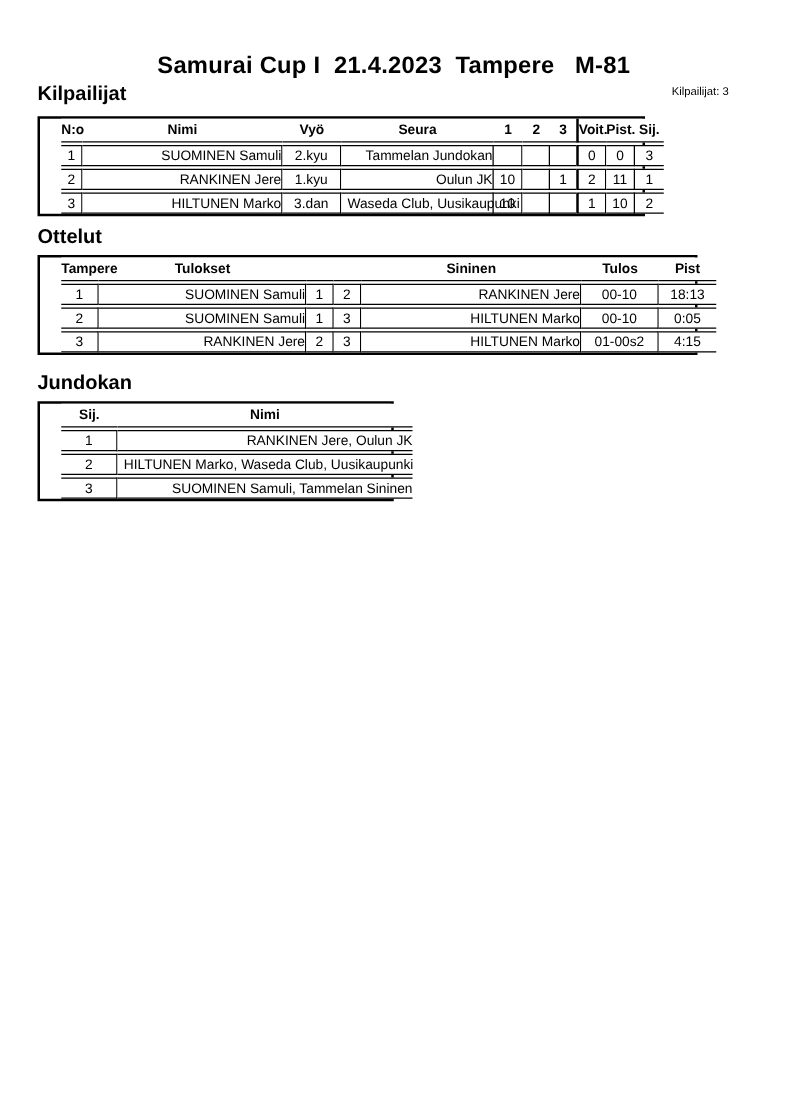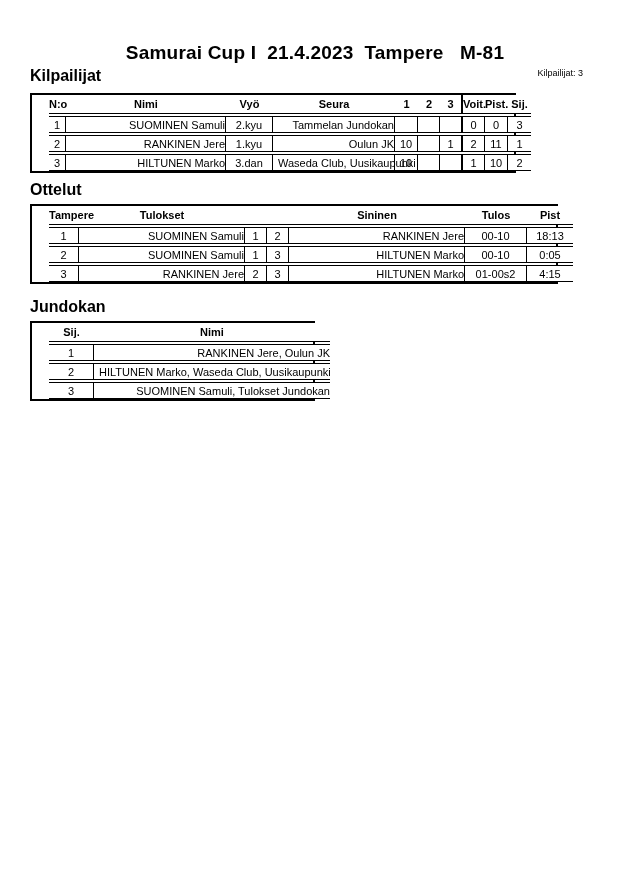--- a/index.html
+++ b/index.html
@@ -213,17 +213,17 @@
       <tr>
         <td>1</td>
         <td class="l">RANKINEN Jere, Oulun JK</td>
       </tr>
       <tr>
         <td>2</td>
         <td class="l">HILTUNEN Marko, Waseda Club, Uusikaupunki</td>
       </tr>
       <tr>
         <td>3</td>
-        <td class="l">SUOMINEN Samuli, Tulokset Jundokan</td>
+        <td class="l">SUOMINEN Samuli, Tammelan Sininen</td>
       </tr>
     </tbody>
   </table>
 </div>
 
 </body></html>

